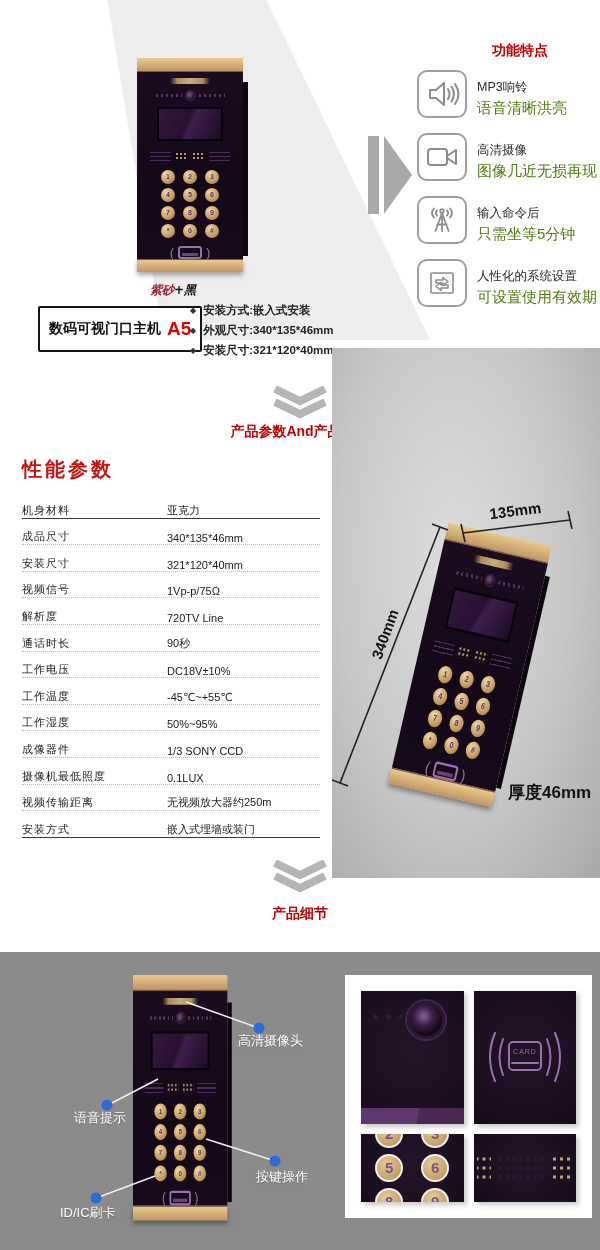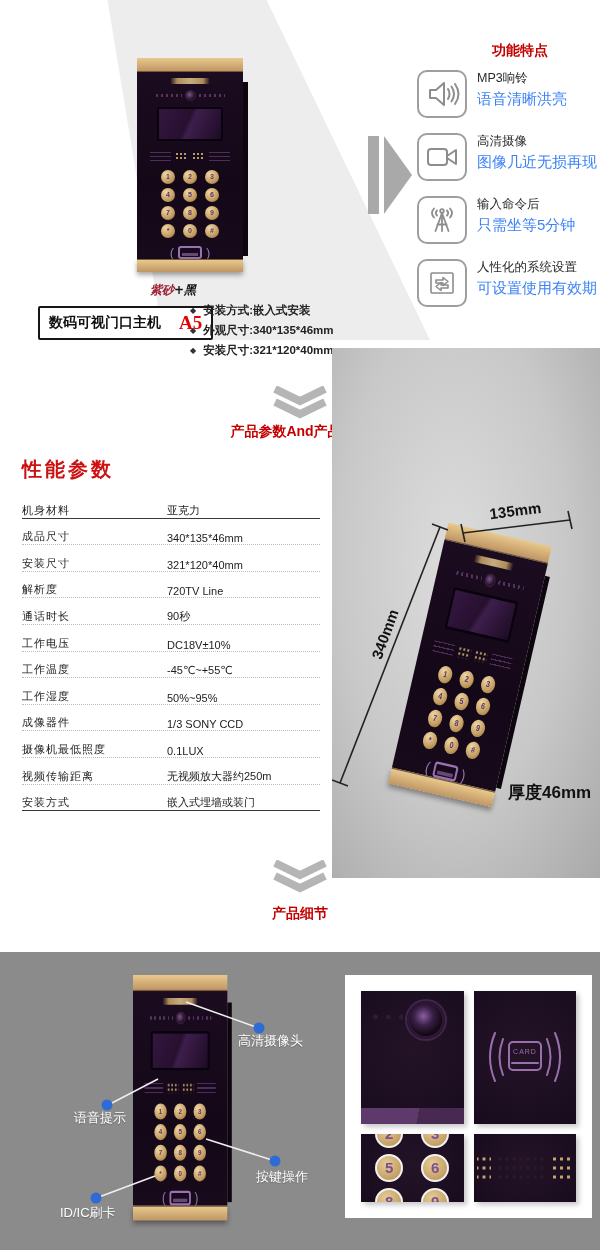--- a/index.html
+++ b/index.html
@@ -44,36 +44,36 @@
   .d-slot::after{content:"";position:absolute;left:2px;right:2px;bottom:1px;height:3px;background:#9a72b2;opacity:.6;}
 
   .device.top-unit{left:137px;top:58px;}
   .device.bottom-unit{left:133px;top:23px;transform:scale(0.89,1.147);transform-origin:0 0;}
   .device.dim-unit{left:85px;top:210px;transform:rotate(13deg) scale(1,1.25);}
 
   
   .color-label{left:150px;top:282px;font-family:"DejaVu Serif","Liberation Serif",serif;
     font-style:italic;font-weight:bold;font-size:12px;color:#9b2335;}
   .color-label .blk{color:#111;}
-  .model-box{left:38px;top:306px;display:flex;align-items:center;gap:18px;background:#fff;
-    border:2.5px solid #151515;border-radius:2px;padding:4px 9px;font-family:Liberation Serif, serif;}
+  .model-box{left:38px;top:306px;display:flex;align-items:center;gap:6px;background:#fff;
+    border:2.5px solid #151515;border-radius:2px;padding:10px 9px;}
   .model-box .mb-text{font-size:14px;font-weight:bold;color:#111;}
   .model-box .mb-model{font-size:19px;font-weight:bold;color:#e60000;}
   .bullets{left:190px;top:300px;}
   .bullet-row{display:flex;align-items:center;height:20px;font-size:11.5px;font-weight:bold;color:#222;}
   .bullet-row .dm{font-size:8px;margin-right:7px;color:#333;}
 
   
   .features-title{left:492px;top:42px;font-size:14px;font-weight:bold;color:#c40000;}
   .features{left:417px;top:70px;width:180px;}
-  .feat-row{display:flex;gap:10px;margin-bottom:15px;align-items:flex-start;}
+  .feat-row{display:flex;gap:10px;margin-bottom:15px;align-items:flex-end;}
   .feat-icon{width:50px;height:48px;border:2px solid #9e9e9e;border-radius:10px;box-sizing:border-box;
     display:flex;align-items:center;justify-content:center;flex:none;background:#fff;}
   .feat-text .l1{font-size:12.5px;color:#2a2a2a;margin-bottom:3px;}
-  .feat-text .l2{font-size:15px;color:#3b82f6;}
+  .feat-text .l2{font-size:15px;color:#4d7c0f;}
 
   
   .chev{width:56px;height:34px;}
   .div-label{left:0;width:600px;text-align:center;font-size:14px;font-weight:bold;color:#c40000;}
 
   
   .specs-title{left:22px;top:456px;font-size:20px;font-weight:600;letter-spacing:3px;color:#cc1111;}
   .spec-table{left:22px;top:492px;width:298px;}
   .spec-row{display:flex;align-items:flex-end;height:25.6px;border-bottom:1px dotted #bdbdbd;
     font-size:11px;color:#1c1c1c;}
@@ -266,20 +266,24 @@
       </div>
     <div class="spec-row">
         <span class="spec-label">成品尺寸</span>
         <span class="spec-value">340*135*46mm</span>
       </div>
     <div class="spec-row">
         <span class="spec-label">安装尺寸</span>
         <span class="spec-value">321*120*40mm</span>
       </div>
     <div class="spec-row">
+        <span class="spec-label">视频信号</span>
+        <span class="spec-value">1Vp-p/75Ω</span>
+      </div>
+    <div class="spec-row">
         <span class="spec-label">解析度</span>
         <span class="spec-value">720TV Line</span>
       </div>
     <div class="spec-row">
         <span class="spec-label">通话时长</span>
         <span class="spec-value">90秒</span>
       </div>
     <div class="spec-row">
         <span class="spec-label">工作电压</span>
         <span class="spec-value">DC18V±10%</span>

